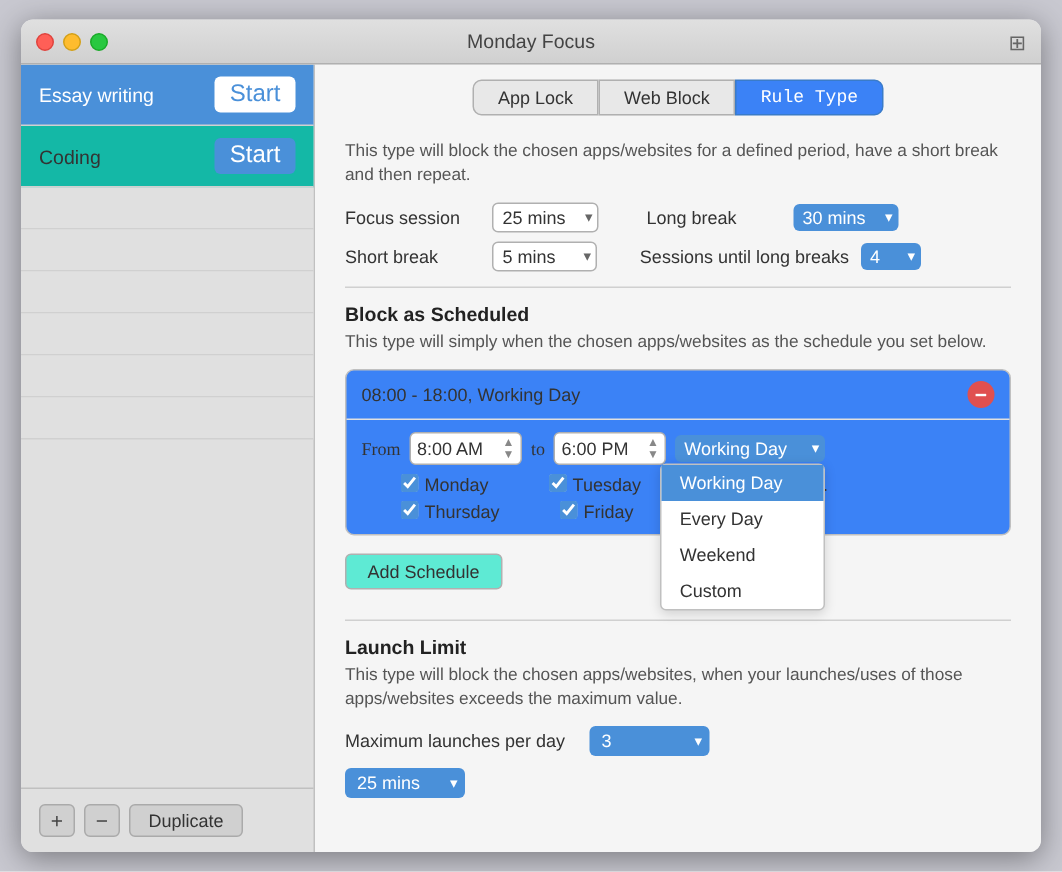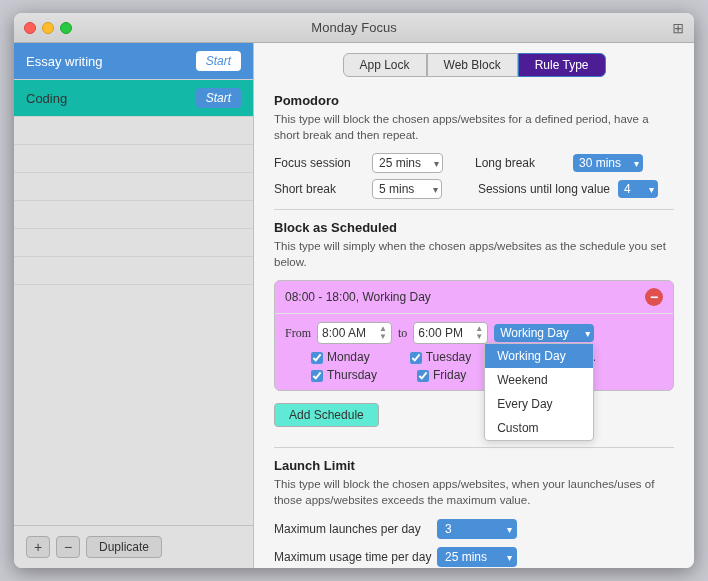--- a/index.html
+++ b/index.html
@@ -60,21 +60,21 @@
       color: #666;
       font-size: 14px;
     }
     .main-content {
       display: flex;
       flex: 1;
       overflow: hidden;
     }
     
     .sidebar {
-      width: 240px;
+      width: 196px;
       background: #e0e0e0;
       border-right: 1px solid #c0c0c0;
       display: flex;
       flex-direction: column;
       padding-top: 0;
     }
     .sidebar-item {
       display: flex;
       align-items: center;
       justify-content: space-between;
@@ -91,23 +91,22 @@
     }
     .sidebar-item.selected .sidebar-item-label {
       color: white;
     }
     .start-btn {
       background: #4a90d9;
       color: white;
       border: none;
       border-radius: 4px;
       padding: 3px 10px;
-      font-size: 12px;
-      cursor: pointer;
-      font-style: italic;
+      font-size: 16px;
+      cursor: pointer;
     }
     .sidebar-item.selected .start-btn {
       background: white;
       color: #4a90d9;
     }
     .sidebar-empty {
       height: 28px;
       border-bottom: 1px solid #d0d0d0;
       background: #e0e0e0;
     }
@@ -159,23 +158,24 @@
       padding: 4px 16px;
       border: 1px solid #b0b0b0;
       cursor: pointer;
       font-size: 12px;
       background: #e8e8e8;
       color: #333;
     }
     .tab:first-child { border-radius: 6px 0 0 6px; }
     .tab:last-child { border-radius: 0 6px 6px 0; }
     .tab.active {
-      background: #4c1d95;
+      background: #3b82f6;
       color: white;
       border-color: #3a7bc8;
+      font-family: Liberation Mono, monospace;
     }
     .panel-content {
       padding: 8px 20px 16px 20px;
       flex: 1;
     }
     .section-title {
       font-size: 13px;
       font-weight: 600;
       color: #222;
       margin-bottom: 3px;
@@ -248,21 +248,21 @@
       font-size: 10px;
       color: white;
     }
     .divider {
       border: none;
       border-top: 1px solid #d0d0d0;
       margin: 10px 0;
     }
     
     .schedule-block {
-      background: #f0abfc;
+      background: #3b82f6;
       border: 1px solid #c0c0c0;
       border-radius: 6px;
       padding: 0;
       margin-bottom: 8px;
       overflow: visible;
       position: relative;
     }
     .schedule-header {
       display: flex;
       align-items: center;
@@ -331,21 +331,21 @@
       font-family: Liberation Serif, serif;
     }
     .days-row {
       display: flex;
       gap: 14px;
       flex-wrap: wrap;
       margin-top: 4px;
     }
     .day-item {
       display: flex;
-      align-items: flex-end;
+      align-items: flex-start;
       gap: 4px;
       font-size: 12px;
       color: #333;
       padding-left: 26px;
     }
     .checkbox {
       width: 12px; height: 12px;
       accent-color: #4a90d9;
     }
     
@@ -466,21 +466,20 @@
     <div class="right-panel">
 
       <div class="tabs-bar">
         <button class="tab">App Lock</button>
         <button class="tab">Web Block</button>
         <button class="tab active">Rule Type</button>
       </div>
 
       <div class="panel-content">
         
-        <div class="section-title">Pomodoro</div>
         <div class="section-desc">This type will block the chosen apps/websites for a defined period, have a short break and then repeat.</div>
 
         <div class="form-row">
           <span class="form-label">Focus session</span>
           <div class="select-wrapper">
             <select class="select-box">
               <option>25 mins</option>
             </select>
           </div>
           <span style="margin-left:24px;" class="form-label">Long break</span>
@@ -491,21 +490,21 @@
           </div>
         </div>
 
         <div class="form-row">
           <span class="form-label">Short break</span>
           <div class="select-wrapper">
             <select class="select-box">
               <option>5 mins</option>
             </select>
           </div>
-          <span style="margin-left:20px; min-width:140px; text-align:right;" class="form-label">Sessions until long value</span>
+          <span style="margin-left:20px; min-width:140px; text-align:right;" class="form-label">Sessions until long breaks</span>
           <div class="select-blue-wrapper">
             <select class="select-blue" style="min-width:40px;">
               <option>4</option>
             </select>
           </div>
         </div>
 
         <hr class="divider">
 
         
@@ -539,22 +538,22 @@
                 <div class="select-blue-wrapper">
                   <select class="select-blue" style="min-width:100px;">
                     <option>Working Day</option>
                     <option>Weekend</option>
                     <option>Every Day</option>
                     <option>Custom</option>
                   </select>
                 </div>
                 <div class="dropdown-overlay">
                   <div class="dropdown-item selected">Working Day</div>
+                  <div class="dropdown-item">Every Day</div>
                   <div class="dropdown-item">Weekend</div>
-                  <div class="dropdown-item">Every Day</div>
                   <div class="dropdown-item">Custom</div>
                 </div>
               </div>
             </div>
             <div class="days-row">
               <label class="day-item">
                 <input type="checkbox" class="checkbox" checked="" style="">
                 <span>Monday</span>
               </label>
               <label class="day-item">
@@ -594,21 +593,20 @@
         <div class="launch-row">
           <span class="launch-label">Maximum launches per day</span>
           <div class="launch-select-wrapper blue-arrow">
             <select class="launch-select-blue">
               <option>3</option>
             </select>
           </div>
         </div>
 
         <div class="launch-row">
-          <span class="launch-label">Maximum usage time per day</span>
           <div class="launch-select-wrapper blue-arrow">
             <select class="launch-select-blue">
               <option>25 mins</option>
             </select>
           </div>
         </div>
       </div>
     </div>
   </div>
 </div>

